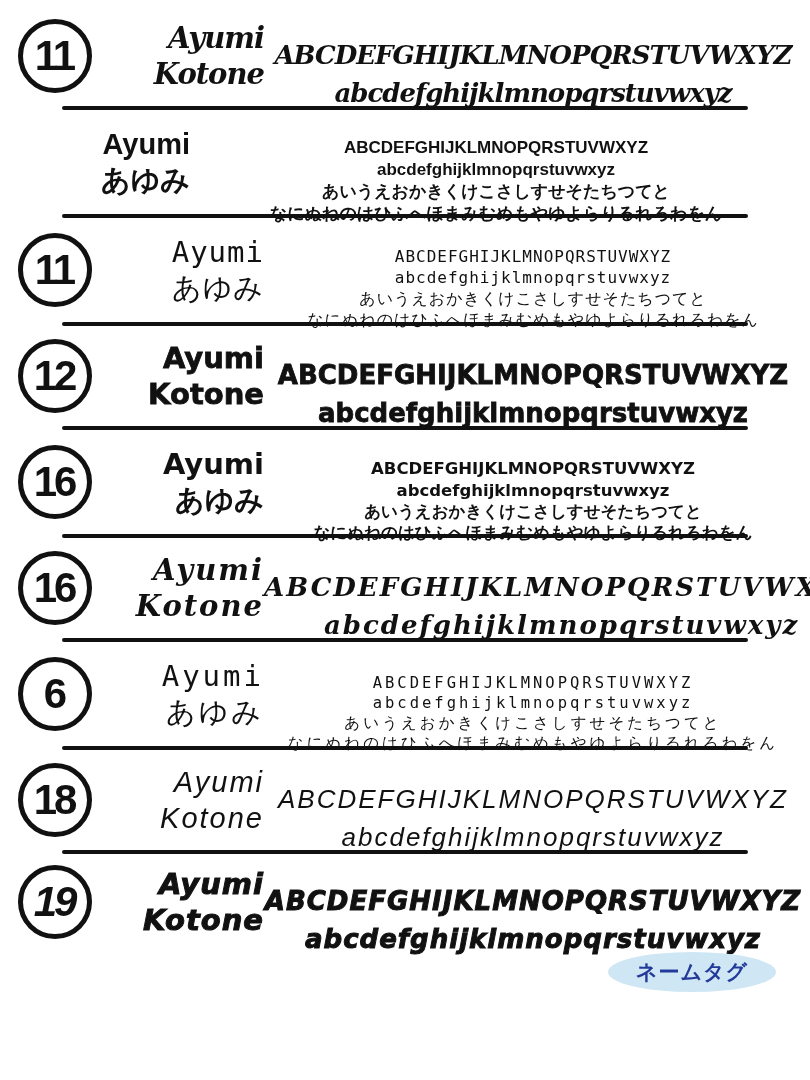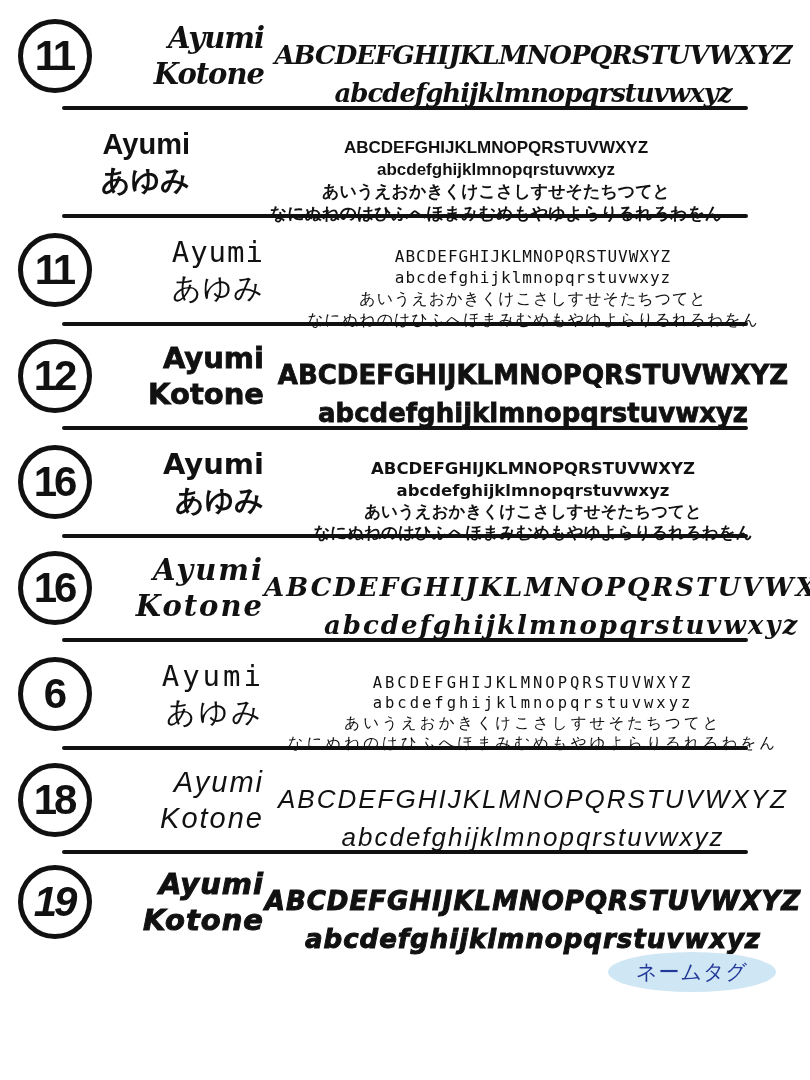--- a/index.html
+++ b/index.html
@@ -94,21 +94,21 @@
   .footer-wrap{
     display:flex;justify-content:flex-end;
     padding-right:34px;margin-top:2px;
   }
   .footer-badge{
     background:#cfe7f4;
     border-radius:50%;
     padding:6px 28px;
   }
   .footer-badge span{
-    font-size:21px;font-weight:normal;color:#243a9a;letter-spacing:1px;
+    font-size:21px;font-weight:bold;color:#243a9a;letter-spacing:1px;
   }
 </style>
 </head>
 <body>
 
 <div class="page">
 
   <div class="rows">
   <div class="row style-script lines-2">
     <div class="row-inner">

